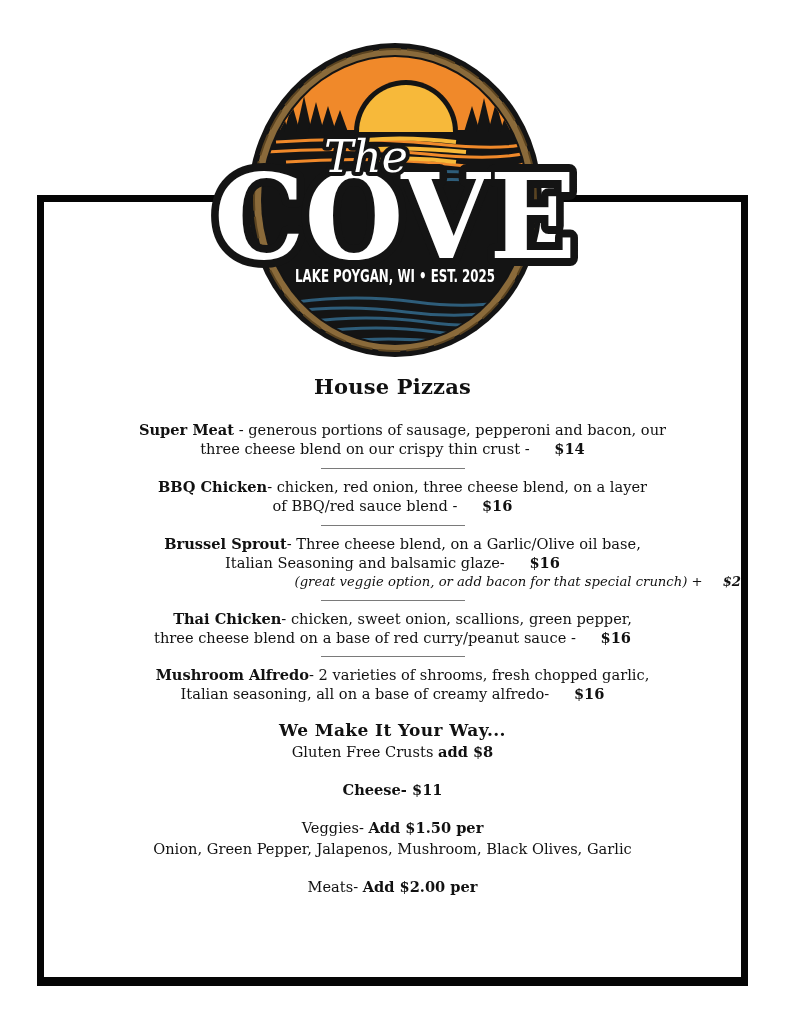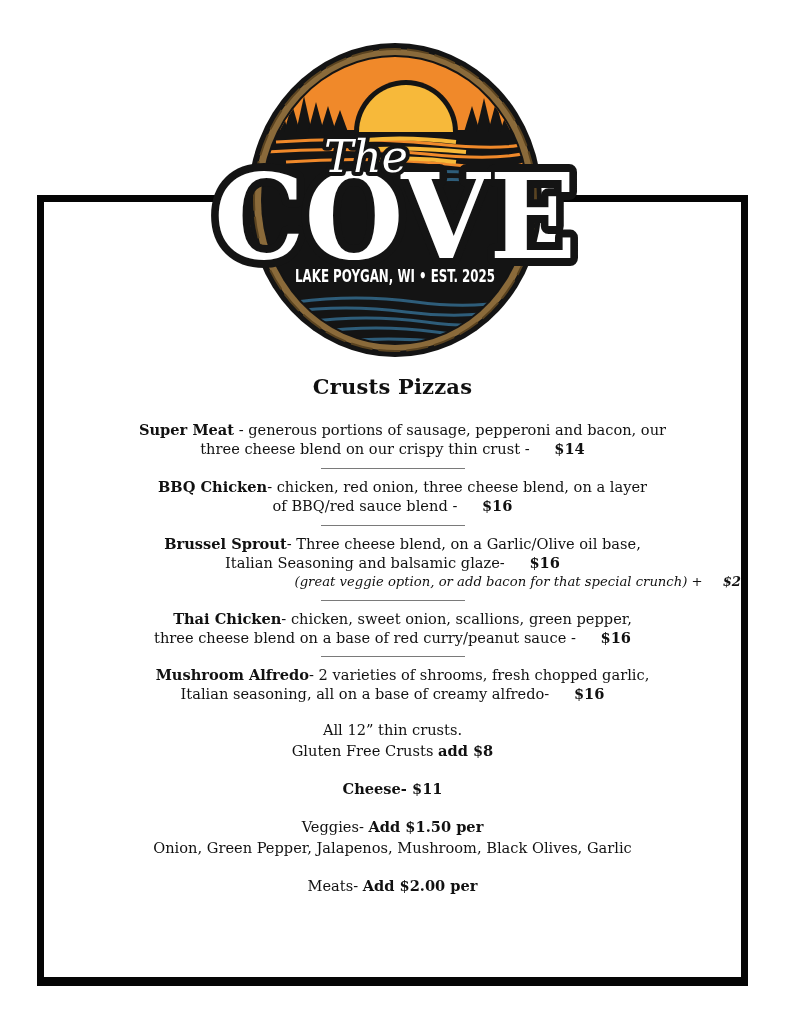--- a/index.html
+++ b/index.html
@@ -147,21 +147,21 @@
       <text x="8" y="218" font-size="118" fill="#141414" stroke="#141414" stroke-width="16" stroke-linejoin="round" textLength="362" lengthAdjust="spacingAndGlyphs">COVE</text>
       <text x="8" y="218" font-size="118" fill="#ffffff" textLength="362" lengthAdjust="spacingAndGlyphs">COVE</text>
       <text x="118" y="132" font-size="44" font-style="italic" font-weight="normal" fill="#141414" stroke="#141414" stroke-width="8" stroke-linejoin="round">The</text>
       <text x="118" y="132" font-size="44" font-style="italic" font-weight="normal" fill="#ffffff">The</text>
     </g>
     <text x="189" y="242" text-anchor="middle" font-family="DejaVu Sans Condensed, DejaVu Sans, sans-serif" font-weight="bold" font-size="17" fill="#ffffff" textLength="200" lengthAdjust="spacingAndGlyphs">LAKE POYGAN, WI • EST. 2025</text>
   </svg>
 </div>
 
 <div class="content">
-  <h1 class="section-title">Crusts Pizzas</h1>
+  <h1 class="section-title">House Pizzas</h1>
 
   <div style="height:18px"></div>
 
   <div class="item">
     <b>Super Meat</b><span> - generous portions of sausage, pepperoni and bacon, our</span><br>
     <span>three cheese blend on our crispy thin crust - </span><b>$14</b>
   </div>
 
   <div style="height:10px"></div>
   <div class="divider"></div>
@@ -195,21 +195,21 @@
   <div class="divider"></div>
   <div style="height:8px"></div>
 
   <div class="item">
     <b>Mushroom Alfredo</b><span>- 2 varieties of shrooms, fresh chopped garlic,</span><br>
     <span>Italian seasoning, all on a base of creamy alfredo- </span><b>$16</b>
   </div>
 
   <div style="height:16px"></div>
 
-  <div class="plain">All 12” thin crusts.</div>
+  <div class="sub-title">We Make It Your Way...</div>
   <div class="plain">
     <span>Gluten Free Crusts </span><b>add $8</b>
   </div>
 
   <div style="height:17px"></div>
   <div class="plain"><b>Cheese- $11</b></div>
 
   <div style="height:17px"></div>
   <div class="plain">
     <span>Veggies- </span><b>Add $1.50 per</b>

